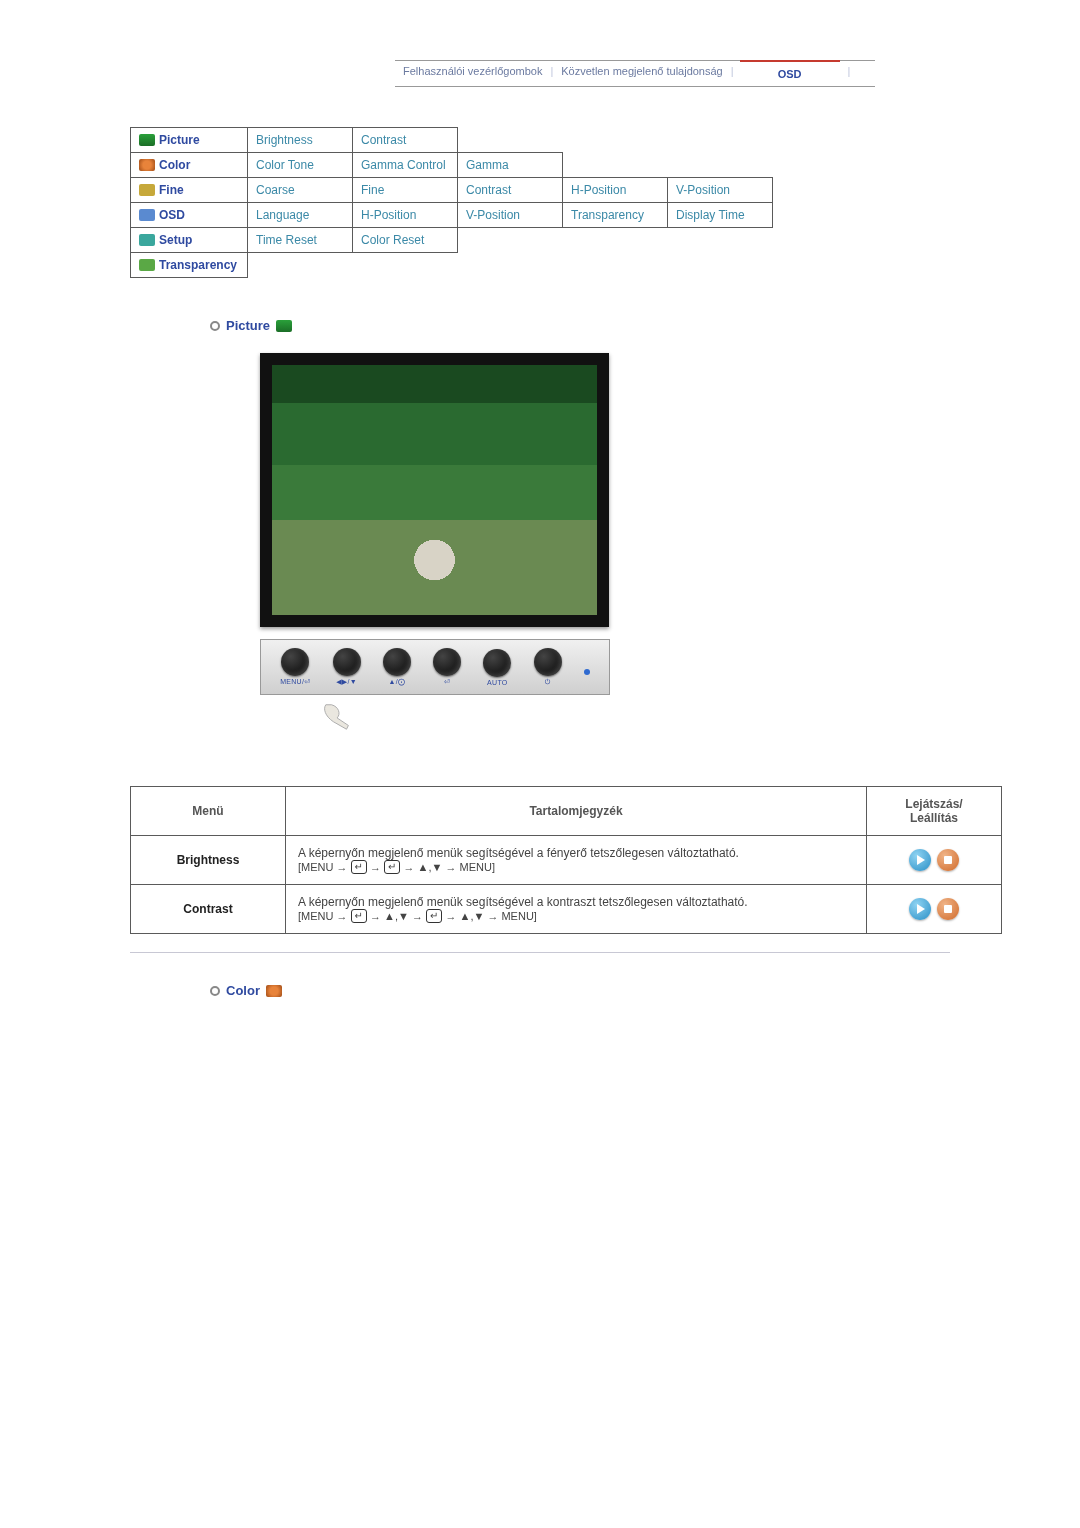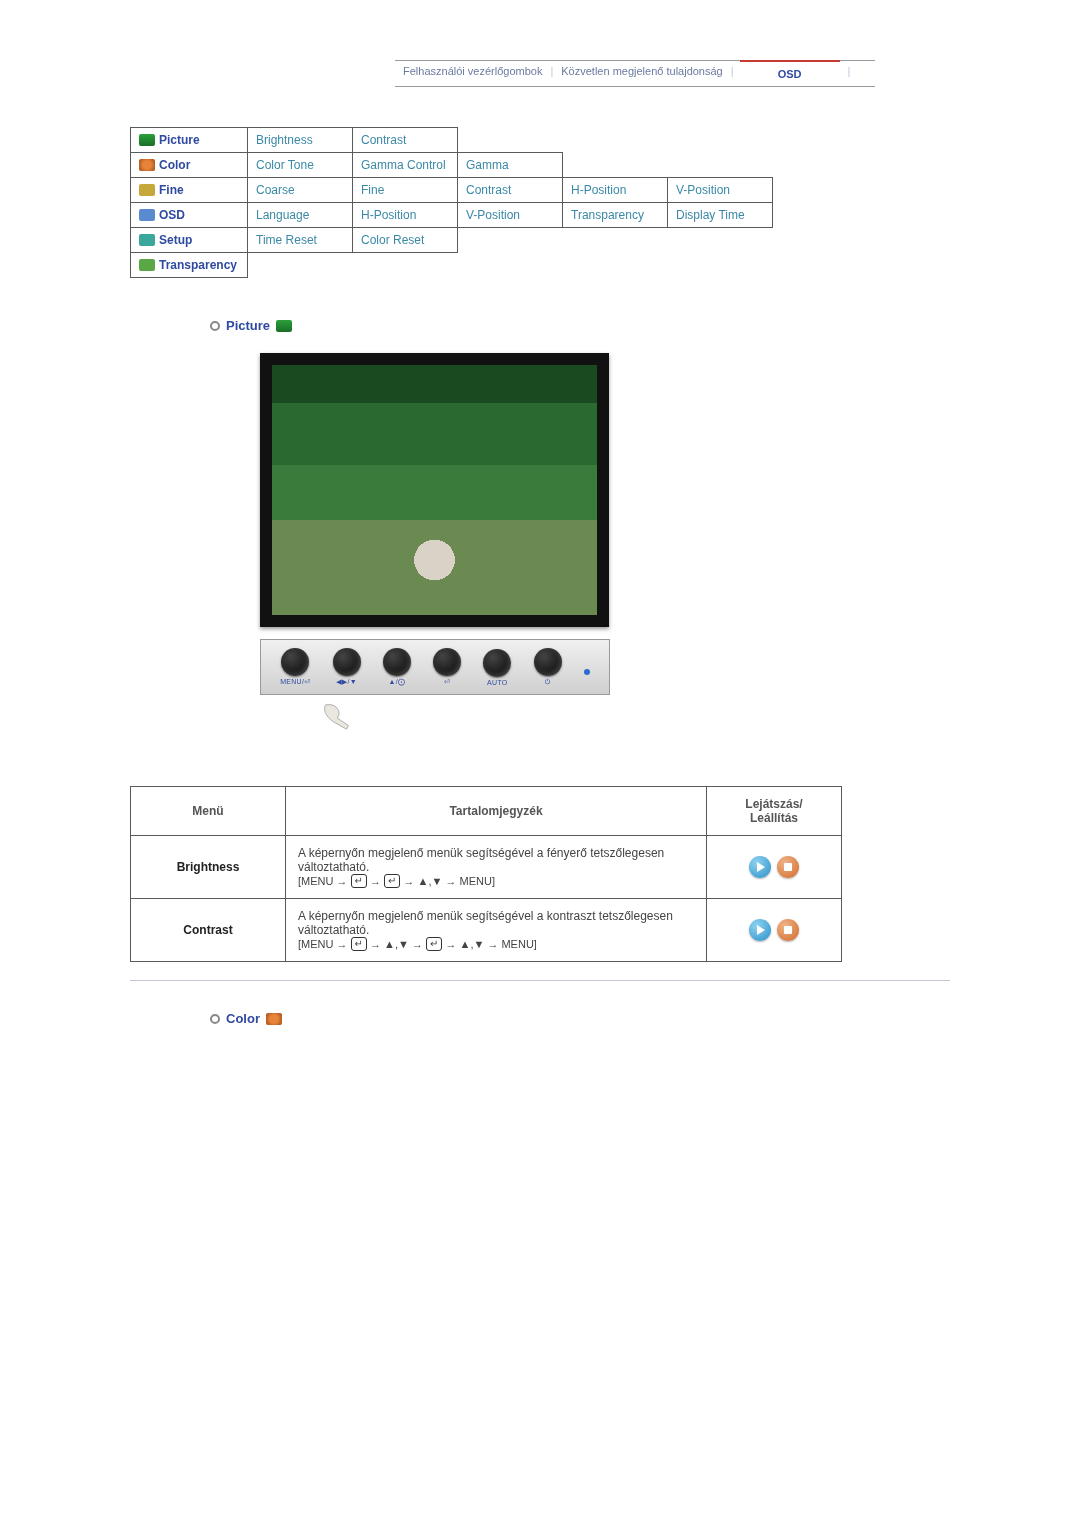--- a/index.html
+++ b/index.html
@@ -166,21 +166,21 @@
   .hand-cursor {
     margin-left: 205px;
     margin-bottom: 50px;
   }
   .hand-cursor svg { width:38px; height:32px; }
 
   
   table.content {
     margin-left: 15px;
     border-collapse: collapse;
-    width: 712px;
+    width: 872px;
     margin-bottom: 18px;
   }
   table.content th, table.content td {
     border: 1px solid #5a5a5a;
     padding: 10px 12px;
     font-size: 12px;
   }
   table.content th {
     color: #555;
     font-weight: bold;

